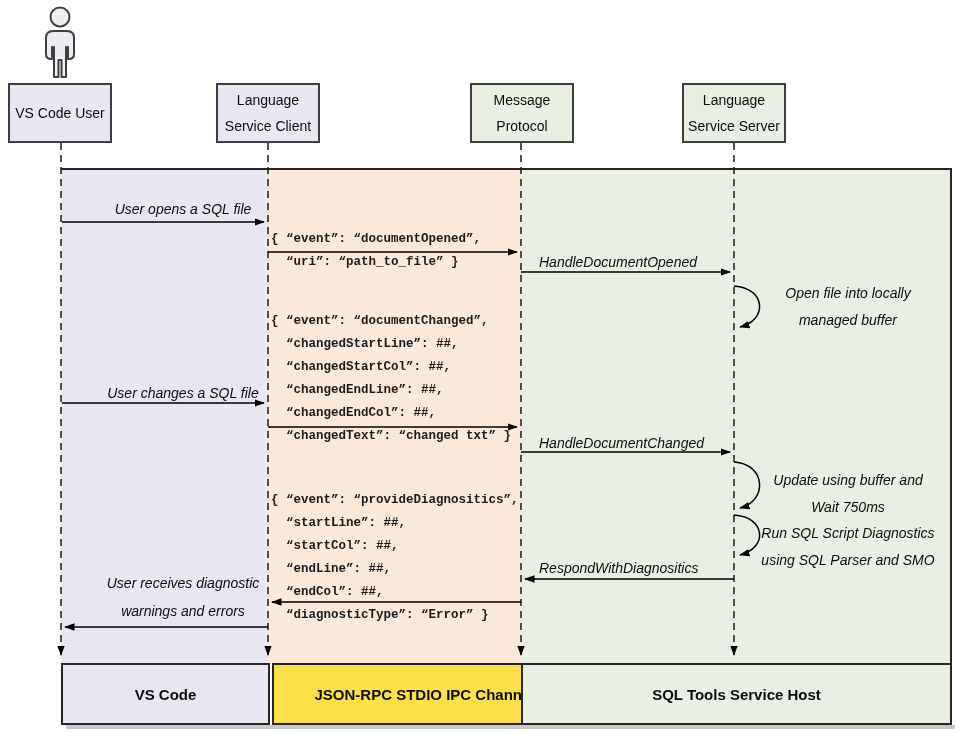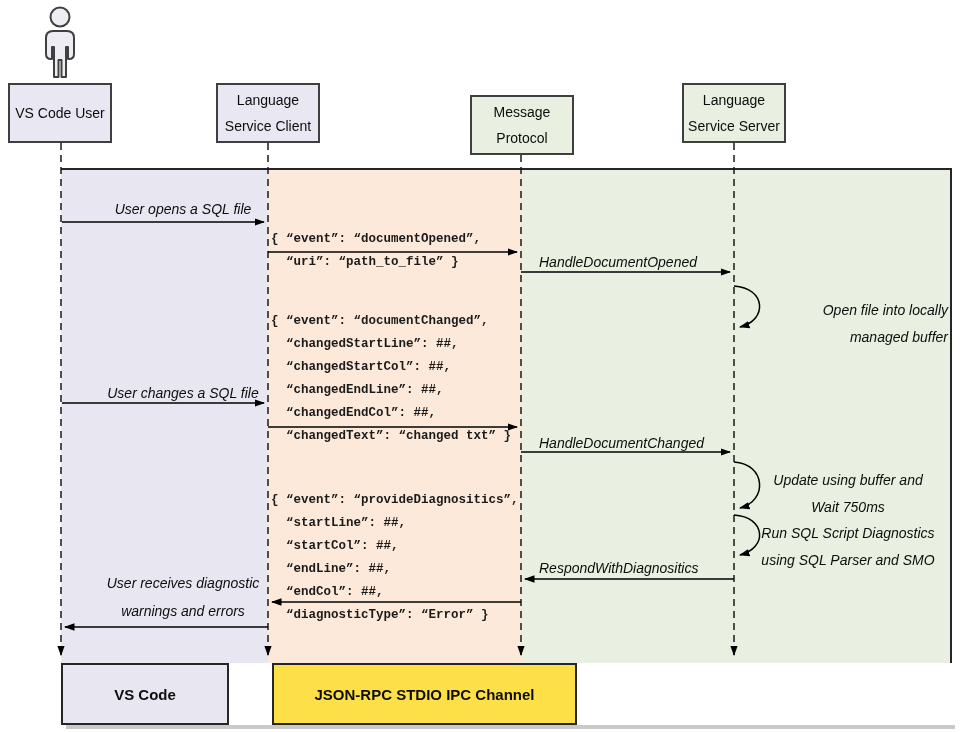--- a/index.html
+++ b/index.html
@@ -21,21 +21,21 @@
     font-size:14px; line-height:26px; z-index:4;
   }
   .fill-lavender { background:#e9e7f1; }
   .fill-green    { background:#e9f0e1; }
 
   .bbox {
     position:absolute; top:663px; height:62px; box-sizing:border-box;
     border:2px solid #262626; display:flex; align-items:center; justify-content:center;
     font-size:15px; font-weight:bold; z-index:4;
   }
-  .bbox-user    { left:61px;  width:168px; background:#e8e6f0; }
+  .bbox-user    { left:61px;  width:209px; background:#e8e6f0; }
   .bbox-channel { left:272px; width:305px; background:#fde047; }
   .bbox-host    { left:521px; width:431px; background:#e9f0e1; }
 
   .shadow {
     position:absolute; left:66px; top:725px; width:889px; height:4px;
     background:#c9c9c9; z-index:1;
   }
 
   .lbl { position:absolute; z-index:5; font-style:italic; font-size:14px; line-height:18px; white-space:nowrap; }
   .lbl-lane { left:61px; width:244px; text-align:center; }
@@ -69,21 +69,21 @@
              H 25.5 V 57 H 22.5 V 74 H 18 V 44 H 16 V 56 H 15 Q 10,56 10,51 V 35 Q 10,28 17,28 Z" fill="#ededf3" stroke="#404040" stroke-width="2" stroke-linejoin="round"></path>
   </svg>
 
   <div class="hbox fill-lavender" style="left:8px;">
     <div>VS Code User</div>
   </div>
   <div class="hbox fill-lavender" style="left:216px;">
     <div>Language</div>
     <div>Service Client</div>
   </div>
-  <div class="hbox fill-green" style="left:470px;margin-top:12px;">
+  <div class="hbox fill-green" style="left:470px;">
     <div>Message</div>
     <div>Protocol</div>
   </div>
   <div class="hbox fill-green" style="left:682px;">
     <div>Language</div>
     <div>Service Server</div>
   </div>
 
   <svg class="overlay" width="962" height="732" viewBox="0 0 962 732">
     <defs>
@@ -131,21 +131,21 @@
   <div class="lbl lbl-lane" style="top:384px;">User changes a SQL file</div>
   <div class="lbl lbl-lane lbl-2l" style="top:569px;text-align:center;">
     <div>User receives diagnostic</div>
     <div>warnings and errors</div>
   </div>
 
   <div class="lbl lbl-mid" style="top:253px;">HandleDocumentOpened</div>
   <div class="lbl lbl-mid" style="top:434px;">HandleDocumentChanged</div>
   <div class="lbl lbl-mid" style="top:559px;">RespondWithDiagnositics</div>
 
-  <div class="lbl lbl-note" style="top:297px;text-align:right;">
+  <div class="lbl lbl-note" style="top:280px;">
     <div>Open file into locally</div>
     <div>managed buffer</div>
   </div>
   <div class="lbl lbl-note" style="top:467px;">
     <div>Update using buffer and</div>
     <div>Wait 750ms</div>
   </div>
   <div class="lbl lbl-note" style="top:520px;">
     <div>Run SQL Script Diagnostics</div>
     <div>using SQL Parser and SMO</div>
@@ -167,14 +167,15 @@
     <div>{ “event”: “provideDiagnositics”,</div>
     <div>  “startLine”: ##,</div>
     <div>  “startCol”: ##,</div>
     <div>  “endLine”: ##,</div>
     <div>  “endCol”: ##,</div>
     <div>  “diagnosticType”: “Error” }</div>
   </div>
 
   <div class="bbox bbox-user">VS Code</div>
   <div class="bbox bbox-channel">JSON-RPC STDIO IPC Channel</div>
+  <div class="bbox bbox-host">SQL Tools Service Host</div>
 
 </div>
 
 </body></html>

